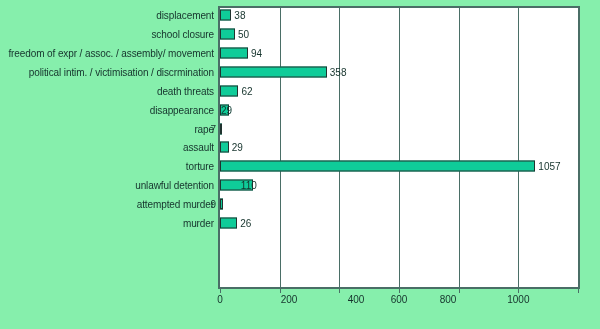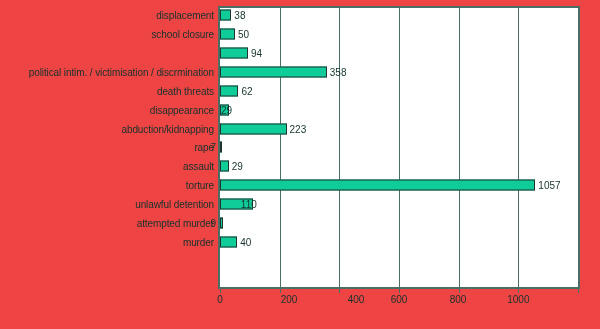--- a/index.html
+++ b/index.html
@@ -5,21 +5,21 @@
   html,body{margin:0;padding:0;}
   body{
     width:600px;height:329px;
     background:#ffffff;
     font-family:"Liberation Sans", sans-serif;
     overflow:hidden;
   }
   #chart-root{
     position:relative;
     width:600px;height:329px;
-    background:#ef4444;
+    background:#86efac;
   }
 
   
   .plot{
     position:absolute;
     left:218px;  top:6px;
     width:362px; height:283px;
     border:2px solid #4a6e66;
     box-sizing:border-box;
     background:#ffffff;
@@ -138,20 +138,21 @@
         </div>
       </div>
       <div class="row">
         <div class="cat-label">school closure</div>
         <div class="bar-wrap">
           <div class="bar" style="width: 14.9167px; background: rgb(15, 204, 153); border-color: rgb(32, 51, 47);"></div>
           <div class="val-label">50</div>
         </div>
       </div>
       <div class="row">
+        <div class="cat-label">freedom of expr / assoc. / assembly/ movement</div>
         <div class="bar-wrap">
           <div class="bar" style="width: 28.0433px; background: rgb(15, 204, 153); border-color: rgb(32, 51, 47);"></div>
           <div class="val-label">94</div>
         </div>
       </div>
       <div class="row">
         <div class="cat-label">political intim. / victimisation / discrmination</div>
         <div class="bar-wrap">
           <div class="bar" style="width: 106.803px; background: rgb(15, 204, 153); border-color: rgb(32, 51, 47);"></div>
           <div class="val-label">358</div>
@@ -165,27 +166,20 @@
         </div>
       </div>
       <div class="row">
         <div class="cat-label">disappearance</div>
         <div class="bar-wrap">
           <div class="bar" style="width: 8.65167px; background: rgb(15, 204, 153); border-color: rgb(32, 51, 47);"></div>
           <div class="val-label tiny-over">29</div>
         </div>
       </div>
       <div class="row">
-        <div class="cat-label">abduction/kidnapping</div>
-        <div class="bar-wrap">
-          <div class="bar" style="width: 66.5283px; background: rgb(15, 204, 153); border-color: rgb(32, 51, 47);"></div>
-          <div class="val-label">223</div>
-        </div>
-      </div>
-      <div class="row">
         <div class="cat-label">rape</div>
         <div class="bar-wrap">
           <div class="bar" style="width: 2.08833px; background: rgb(15, 204, 153); border-color: rgb(32, 51, 47);"></div>
           <div class="val-label inside-left">7</div>
         </div>
       </div>
       <div class="row">
         <div class="cat-label">assault</div>
         <div class="bar-wrap">
           <div class="bar" style="width: 8.65167px; background: rgb(15, 204, 153); border-color: rgb(32, 51, 47);"></div>
@@ -210,35 +204,35 @@
         <div class="cat-label">attempted murder</div>
         <div class="bar-wrap">
           <div class="bar" style="width: 2.685px; background: rgb(15, 204, 153); border-color: rgb(32, 51, 47);"></div>
           <div class="val-label inside-left">9</div>
         </div>
       </div>
       <div class="row">
         <div class="cat-label">murder</div>
         <div class="bar-wrap">
           <div class="bar" style="width: 17.3033px; background: rgb(15, 204, 153); border-color: rgb(32, 51, 47);"></div>
-          <div class="val-label">40</div>
+          <div class="val-label">26</div>
         </div>
       </div>
     </div>
 
   <div class="axis" id="axis">
       <div class="tick" style="left: 2px; background: rgb(74, 110, 102);"></div>
       <div class="tick-label" style="left: 2px;">0</div>
       <div class="tick" style="left: 61.6667px; background: rgb(74, 110, 102);"></div>
       <div class="tick-label" style="left: 71px;">200</div>
       <div class="tick" style="left: 121.333px; background: rgb(74, 110, 102);"></div>
       <div class="tick-label" style="left: 138px;">400</div>
       <div class="tick" style="left: 181px; background: rgb(74, 110, 102);"></div>
       <div class="tick-label" style="left: 181px;">600</div>
       <div class="tick" style="left: 240.667px; background: rgb(74, 110, 102);"></div>
-      <div class="tick-label" style="left: 240px;">800</div>
+      <div class="tick-label" style="left: 230px;">800</div>
       <div class="tick" style="left: 300.333px; background: rgb(74, 110, 102);"></div>
       <div class="tick-label" style="left: 300.333px;">1000</div>
       <div class="tick" style="left: 360px; background: rgb(74, 110, 102);"></div>
       <div class="tick-label" style="left: 360px; margin-left: 36px;">1200</div>
     </div>
 
 </div>
 
 </body></html>

